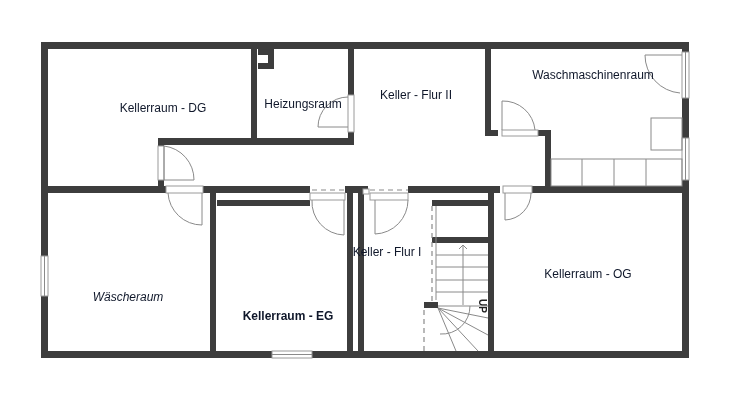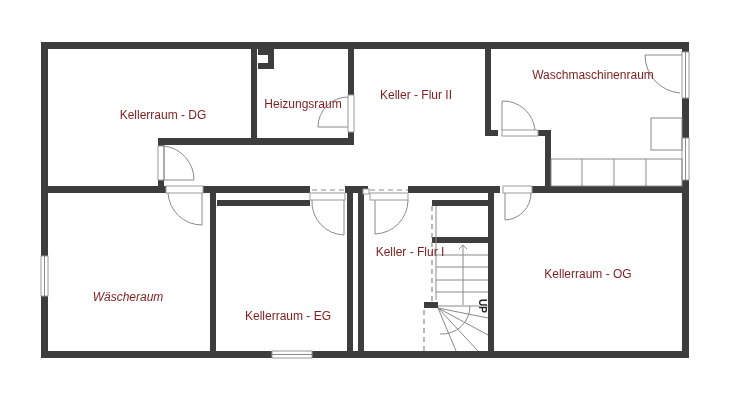--- a/index.html
+++ b/index.html
@@ -3,21 +3,21 @@
 <meta charset="utf-8">
 <style>
   html, body { margin: 0; padding: 0; background: #ffffff; }
   body { width: 729px; height: 400px; overflow: hidden; position: relative; font-family: "Liberation Sans", "DejaVu Sans", sans-serif; }
   #plan { position: absolute; left: 0; top: 0; width: 729px; height: 400px; }
   .wall { fill: #3d3d3d; }
   .thin { fill: none; stroke: #8a8a8a; stroke-width: 1; }
   .arc { fill: none; stroke: #8a8a8a; stroke-width: 1; }
   .opening { fill: #ffffff; stroke: #9a9a9a; stroke-width: 1; }
   .dash { stroke: #8a8a8a; stroke-width: 1.2; stroke-dasharray: 5 4; fill: none; }
-  .room-label { position: absolute; font-size: 12px; color: #7f1d1d; white-space: nowrap; transform: translate(-50%, -50%); }
+  .room-label { position: absolute; font-size: 12px; color: #0f172a; white-space: nowrap; transform: translate(-50%, -50%); }
   .up-label { position: absolute; font-size: 10px; font-weight: bold; color: #222; transform: translate(-50%, -50%) rotate(90deg); }
 </style>
 </head>
 <body>
 
 <svg id="plan" viewBox="0 0 729 400" xmlns="http://www.w3.org/2000/svg">
 
   <g>
     <rect class="wall" x="41" y="42" width="648" height="7"></rect>
     <rect class="wall" x="41" y="42" width="7" height="316"></rect>
@@ -136,21 +136,21 @@
     <rect class="wall" x="424" y="302" width="14" height="6"></rect>
     <line class="thin" x1="438" y1="306" x2="488" y2="306"></line>
     <line class="thin" x1="438" y1="308" x2="488" y2="318"></line>
     <line class="thin" x1="438" y1="308" x2="488" y2="335"></line>
     <line class="thin" x1="438" y1="308" x2="478" y2="351"></line>
     <line class="thin" x1="438" y1="308" x2="456" y2="351"></line>
     <path class="arc" d="M470 306 A28 28 0 0 1 440 334"></path>
   </g>
 </svg>
 
-<div class="room-label" style="left:153px;top:115px;padding-left:20px;">Kellerraum -  DG</div>
+<div class="room-label" style="left:153px;top:108px;padding-left:20px;">Kellerraum -  DG</div>
 <div class="room-label" style="left:303px;top:104px;">Heizungsraum</div>
 <div class="room-label" style="left:416px;top:95px;">Keller - Flur II</div>
 <div class="room-label" style="left:593px;top:75px;">Waschmaschinenraum</div>
 <div class="room-label" style="left:128px;top:297px;font-style:italic;">Wäscheraum</div>
-<div class="room-label" style="left:288px;top:316px;">Kellerraum -  EG</div>
-<div class="room-label" style="left:410px;top:252px;">Keller - Flur I</div>
+<div class="room-label" style="left:288px;top:316px;font-weight:bold;">Kellerraum -  EG</div>
+<div class="room-label" style="left:387px;top:252px;">Keller - Flur I</div>
 <div class="room-label" style="left:588px;top:274px;text-align:right;">Kellerraum -  OG</div>
 <div class="up-label" style="left:482px;top:306px;">UP</div>
 
 </body></html>

